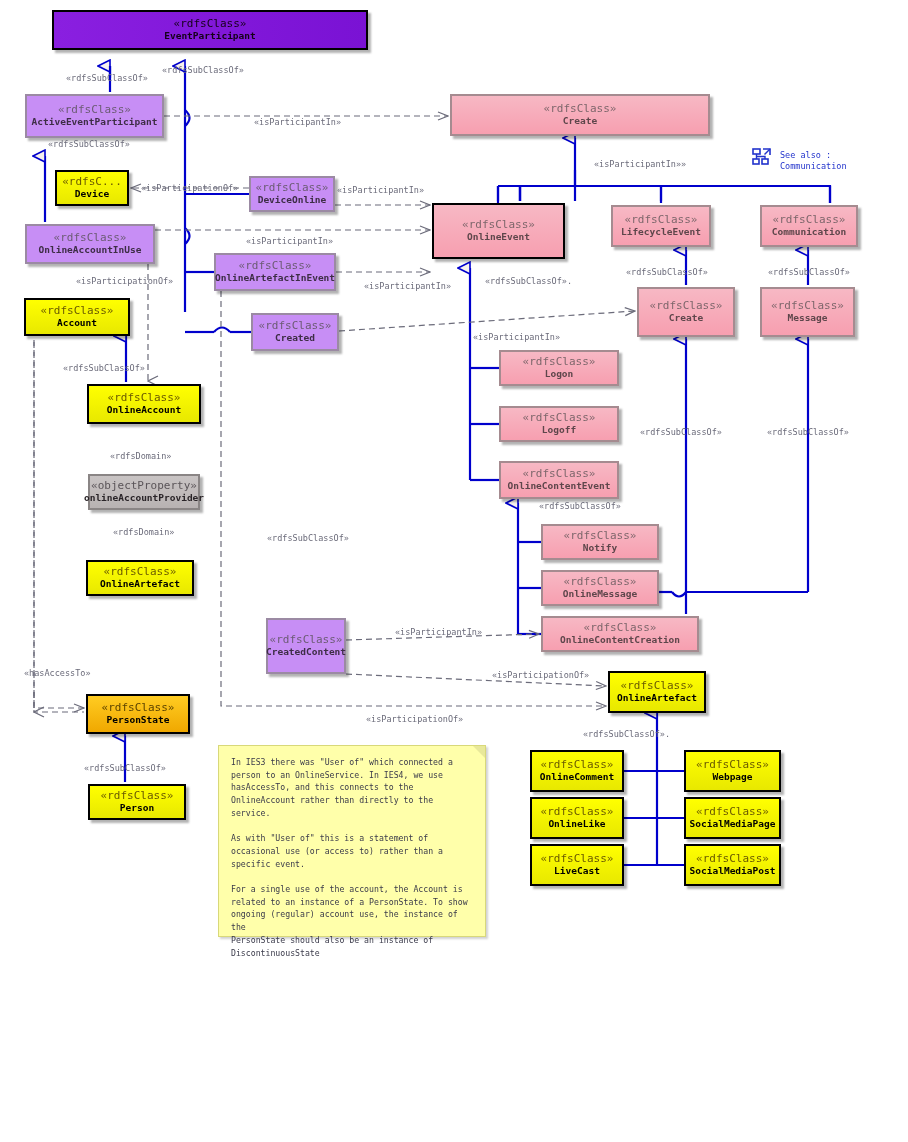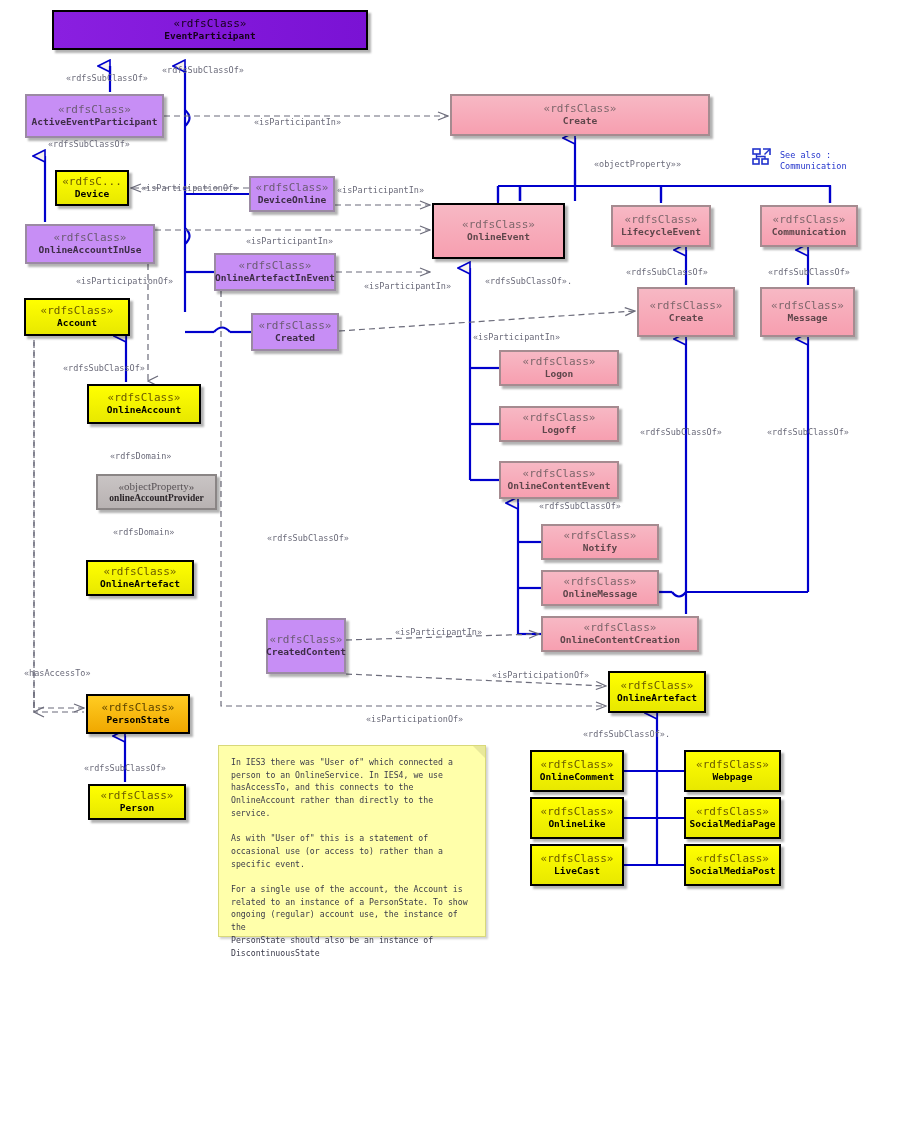--- a/index.html
+++ b/index.html
@@ -188,21 +188,21 @@
         <div class="nm">OnlineAccountInUse</div>
       </div>
       <div class="node v-yellow" style="left: 24px; top: 298px; width: 106px; height: 38px;">
         <div class="stereo">«rdfsClass»</div>
         <div class="nm">Account</div>
       </div>
       <div class="node v-yellow" style="left: 87px; top: 384px; width: 114px; height: 40px;">
         <div class="stereo">«rdfsClass»</div>
         <div class="nm">OnlineAccount</div>
       </div>
-      <div class="node v-gray" style="left: 96px; top: 474px; width: 121px; height: 36px; font-family: Liberation Serif, serif;">
+      <div class="node v-gray" style="left: 88px; top: 474px; width: 112px; height: 36px;">
         <div class="stereo">«objectProperty»</div>
         <div class="nm">onlineAccountProvider</div>
       </div>
       <div class="node v-yellow" style="left: 86px; top: 560px; width: 108px; height: 36px;">
         <div class="stereo">«rdfsClass»</div>
         <div class="nm">OnlineArtefact</div>
       </div>
       <div class="node v-amber" style="left: 86px; top: 694px; width: 104px; height: 40px;">
         <div class="stereo">«rdfsClass»</div>
         <div class="nm">PersonState</div>
@@ -313,21 +313,21 @@
       <div class="edgelabel" style="left: 141px; top: 183px;">«isParticipationOf»</div>
       <div class="edgelabel" style="left: 337px; top: 185px;">«isParticipantIn»</div>
       <div class="edgelabel" style="left: 246px; top: 236px;">«isParticipantIn»</div>
       <div class="edgelabel" style="left: 76px; top: 276px;">«isParticipationOf»</div>
       <div class="edgelabel" style="left: 364px; top: 281px;">«isParticipantIn»</div>
       <div class="edgelabel" style="left: 63px; top: 363px;">«rdfsSubClassOf»</div>
       <div class="edgelabel" style="left: 110px; top: 451px; text-align: right;">«rdfsDomain»</div>
       <div class="edgelabel" style="left: 113px; top: 527px;">«rdfsDomain»</div>
       <div class="edgelabel" style="left: 24px; top: 668px;">«hasAccessTo»</div>
       <div class="edgelabel" style="left: 84px; top: 763px;">«rdfsSubClassOf»</div>
-      <div class="edgelabel" style="left: 594px; top: 159px;">«objectProperty»»</div>
+      <div class="edgelabel" style="left: 594px; top: 159px;">«isParticipantIn»»</div>
       <div class="edgelabel" style="left: 626px; top: 267px;">«rdfsSubClassOf»</div>
       <div class="edgelabel" style="left: 768px; top: 267px;">«rdfsSubClassOf»</div>
       <div class="edgelabel" style="left: 485px; top: 276px;">«rdfsSubClassOf».</div>
       <div class="edgelabel" style="left: 473px; top: 332px;">«isParticipantIn»</div>
       <div class="edgelabel" style="left: 539px; top: 501px;">«rdfsSubClassOf»</div>
       <div class="edgelabel" style="left: 640px; top: 427px;">«rdfsSubClassOf»</div>
       <div class="edgelabel" style="left: 767px; top: 427px;">«rdfsSubClassOf»</div>
       <div class="edgelabel" style="left: 267px; top: 533px;">«rdfsSubClassOf»</div>
       <div class="edgelabel" style="left: 395px; top: 627px;">«isParticipantIn»</div>
       <div class="edgelabel" style="left: 492px; top: 670px;">«isParticipationOf»</div>

